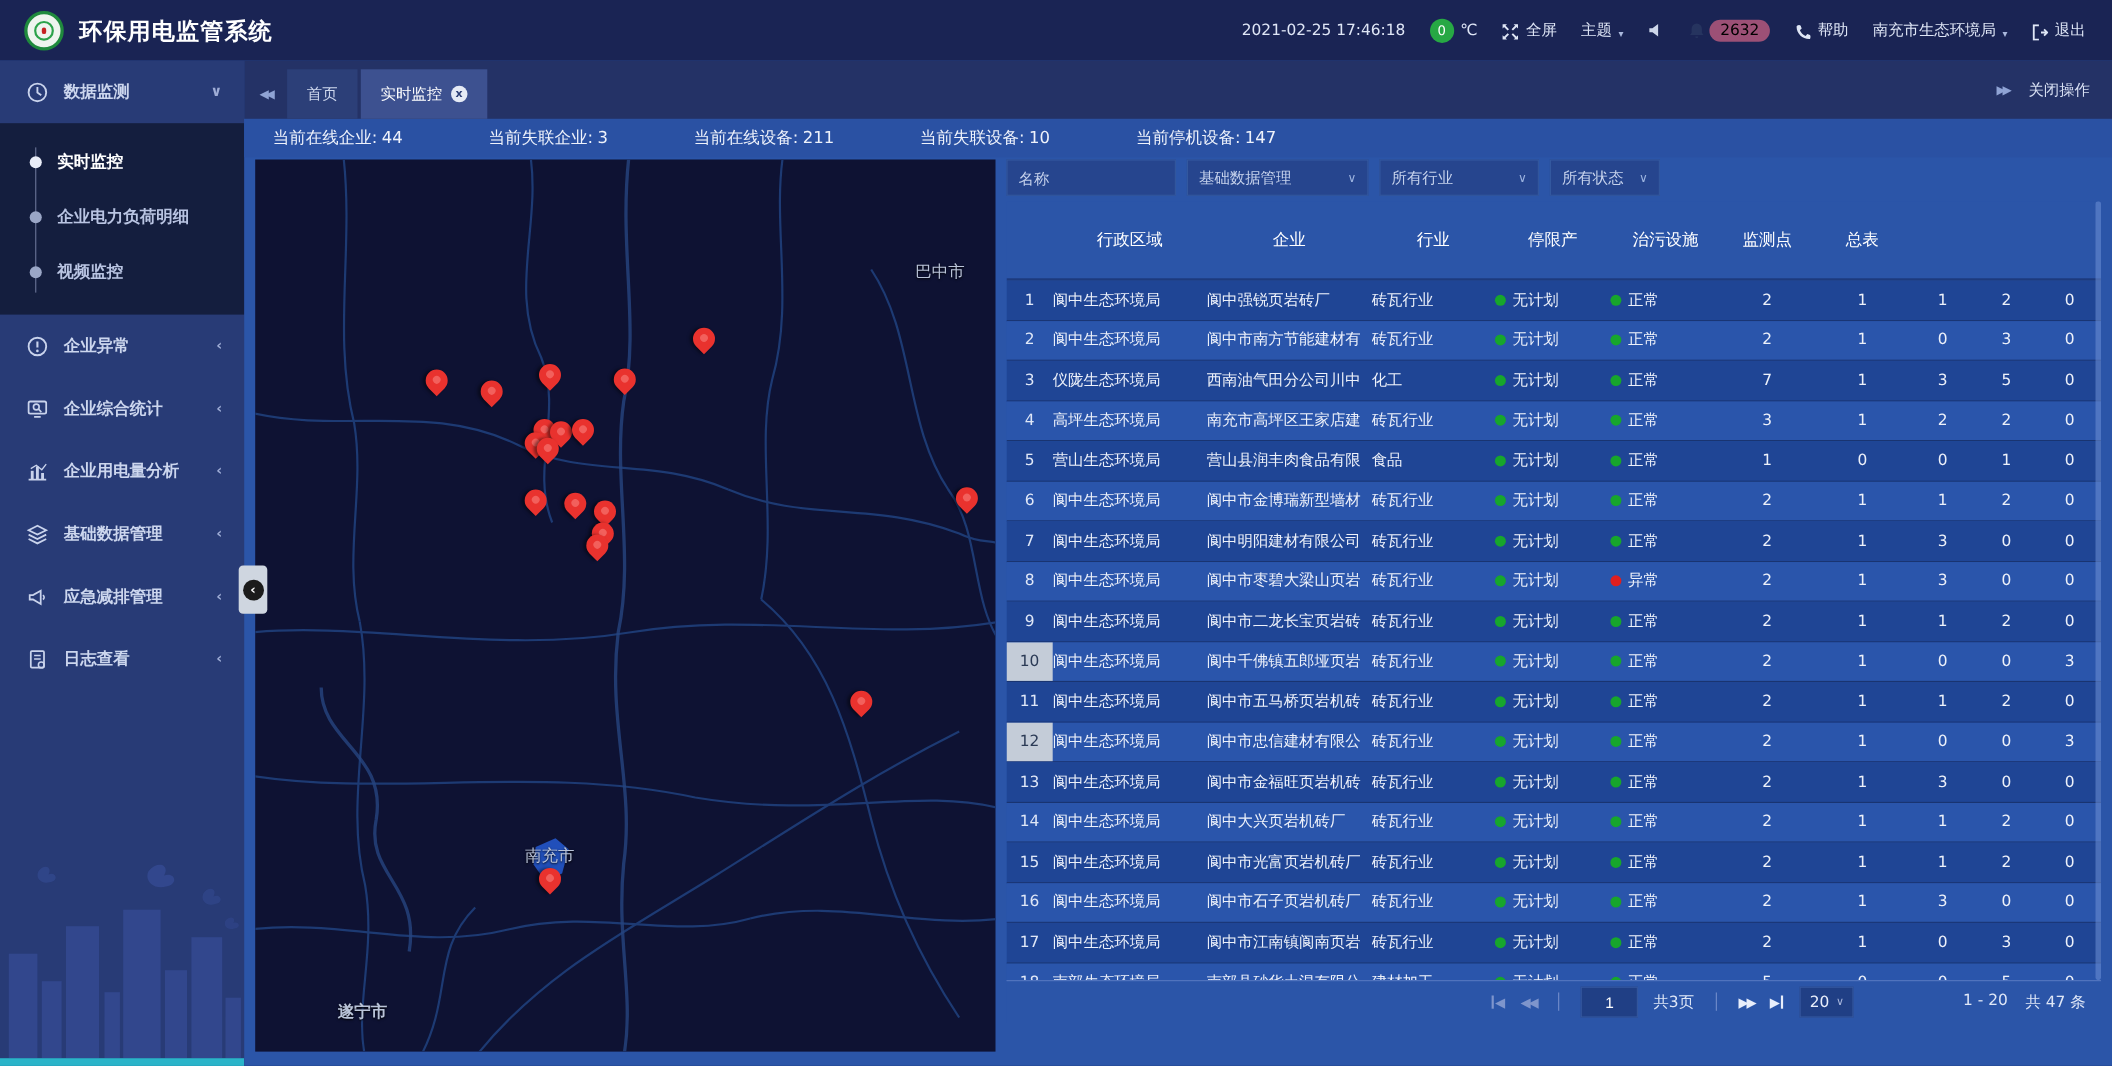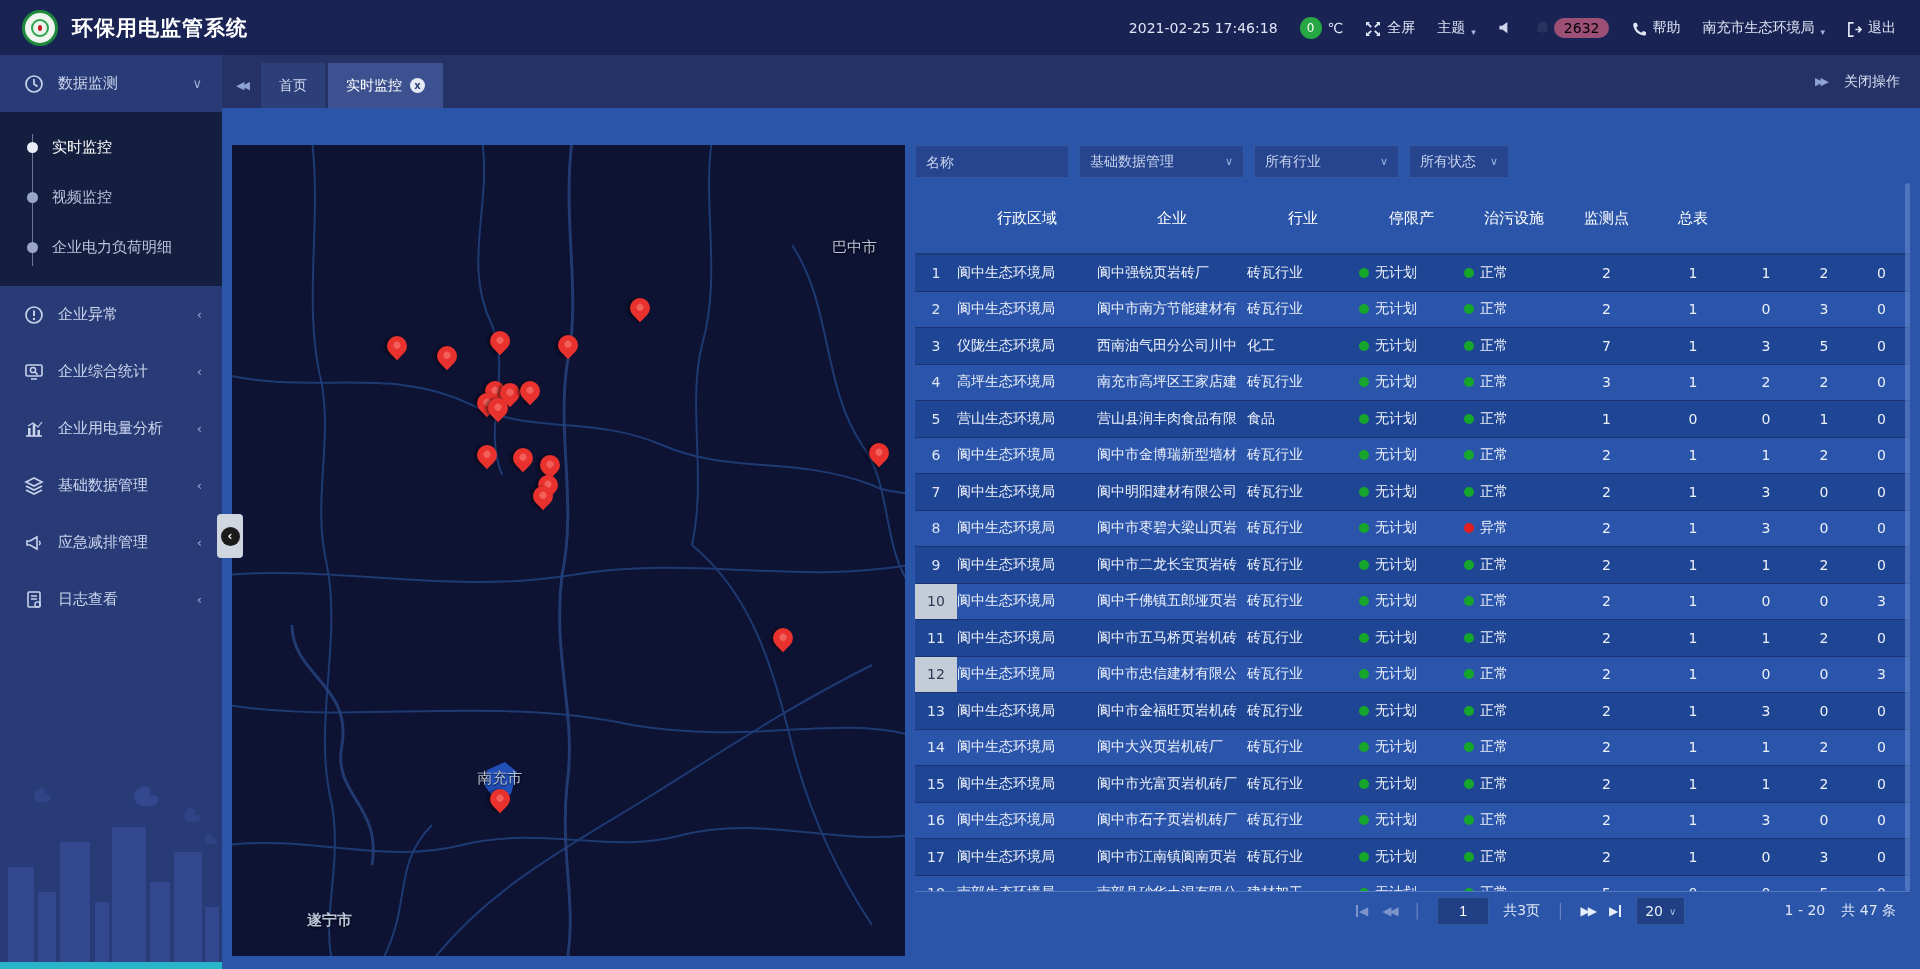--- a/index.html
+++ b/index.html
@@ -14,21 +14,21 @@
   .hdr-title{font-size:21px;font-weight:bold;color:#fff;margin-left:14px;letter-spacing:1px;}
   .hdr-right{margin-left:auto;display:flex;align-items:center;gap:22px;padding-right:24px;font-size:14px;color:#dfe6f6;}
   .temp{display:flex;align-items:center;gap:6px;}
   .temp-badge{width:22px;height:22px;border-radius:50%;background:#27a844;color:#fff;font-size:12px;display:flex;align-items:center;justify-content:center;}
   .hitem{display:flex;align-items:flex-end;gap:6px;cursor:pointer;white-space:nowrap;}
   .caret{font-size:9px;color:#aab8dd;}
   .bell-wrap{display:flex;align-items:center;gap:4px;}
   .bell-badge{background:#9c5076;color:#000000;font-size:14px;padding:2px 10px;border-radius:10px;}
   svg.ic{display:block;}
   
-  .sidebar{position:absolute;left:0;top:55px;width:222px;height:914px;background:#283b76;overflow:hidden;}
+  .sidebar{position:absolute;left:0;top:55px;width:222px;height:914px;background:#283b76;overflow:hidden;font-weight:bold;}
   .menu-item{height:57px;display:flex;align-items:center;padding-left:22px;gap:12px;font-size:15px;color:#ccd6ee;cursor:pointer;position:relative;}
   .menu-item .mi-ico{width:24px;display:flex;justify-content:center;}
   .menu-item .mi-arrow{position:absolute;right:20px;font-size:13px;color:#9fadd6;}
   .submenu{background:#141e3e;position:relative;padding:10px 0 14px 0;}
   .submenu .line{position:absolute;left:32px;top:22px;bottom:20px;width:1px;background:#6c7697;}
   .sub-item{height:50px;display:flex;align-items:center;padding-left:52px;font-size:15px;color:#b9c4e2;cursor:pointer;position:relative;}
   .sub-item .dot{position:absolute;left:27px;width:11px;height:11px;border-radius:50%;background:#9aa6c6;}
   .sub-item.active{color:#ffffff;}
   .sub-item.active .dot{background:#e9edf8;}
   .skyline{position:absolute;left:0;bottom:7px;width:222px;height:190px;opacity:.55;}
@@ -173,25 +173,25 @@
           <span class="mi-arrow">∨</span>
         </div>
         <div class="submenu">
           <div class="line"></div>
           <div class="sub-item active">
             <span class="dot"></span>
             <span>实时监控</span>
           </div>
           <div class="sub-item">
             <span class="dot"></span>
-            <span>视频监控</span>
+            <span>企业电力负荷明细</span>
           </div>
           <div class="sub-item">
             <span class="dot"></span>
-            <span>企业电力负荷明细</span>
+            <span>视频监控</span>
           </div>
         </div>
         <div class="menu-item">
           <span class="mi-ico">
             <svg width="20" height="20" viewBox="0 0 20 20">
               <circle cx="10" cy="10" r="8" fill="none" stroke="#c9d3ec" stroke-width="1.7"></circle>
               <path d="M10 5.5v5.5" stroke="#c9d3ec" stroke-width="1.9"></path>
               <circle cx="10" cy="14" r="1.2" fill="#c9d3ec"></circle>
             </svg>
           </span>
@@ -286,20 +286,27 @@
           <span>实时监控</span>
           <span class="close">x</span>
         </div>
       </div>
     <div class="tab-right">
       <span class="tab-fwd" id="tabFwd">▶▶</span>
       <span class="close-ops">关闭操作</span>
     </div>
   </div>
 
+  <div class="stats" id="statsBar">
+      <span class="stat"><span>当前在线企业:</span><b>44</b></span>
+      <span class="stat"><span>当前失联企业:</span><b>3</b></span>
+      <span class="stat"><span>当前在线设备:</span><b>211</b></span>
+      <span class="stat"><span>当前失联设备:</span><b>10</b></span>
+      <span class="stat"><span>当前停机设备:</span><b>147</b></span>
+    </div>
 
   <div class="map" id="mapBox">
     <svg class="roads" width="673" height="811" viewBox="0 0 673 811">
       <g fill="none" stroke="#1d3a73" stroke-width="2">
         <path d="M250,-5 C260,60 230,120 260,180 C280,230 250,280 270,330"></path>
         <path d="M480,-5 C470,60 490,130 470,200 C455,260 475,330 460,400"></path>
         <path d="M-5,230 C80,250 160,220 240,260 C300,290 360,270 430,300"></path>
         <path d="M430,300 C500,330 560,310 640,340 C660,350 670,345 678,350"></path>
         <path d="M-5,430 C100,420 220,450 340,430 C460,410 560,440 678,420"></path>
         <path d="M80,-5 C90,80 70,160 90,240 C100,300 80,360 95,420"></path>

